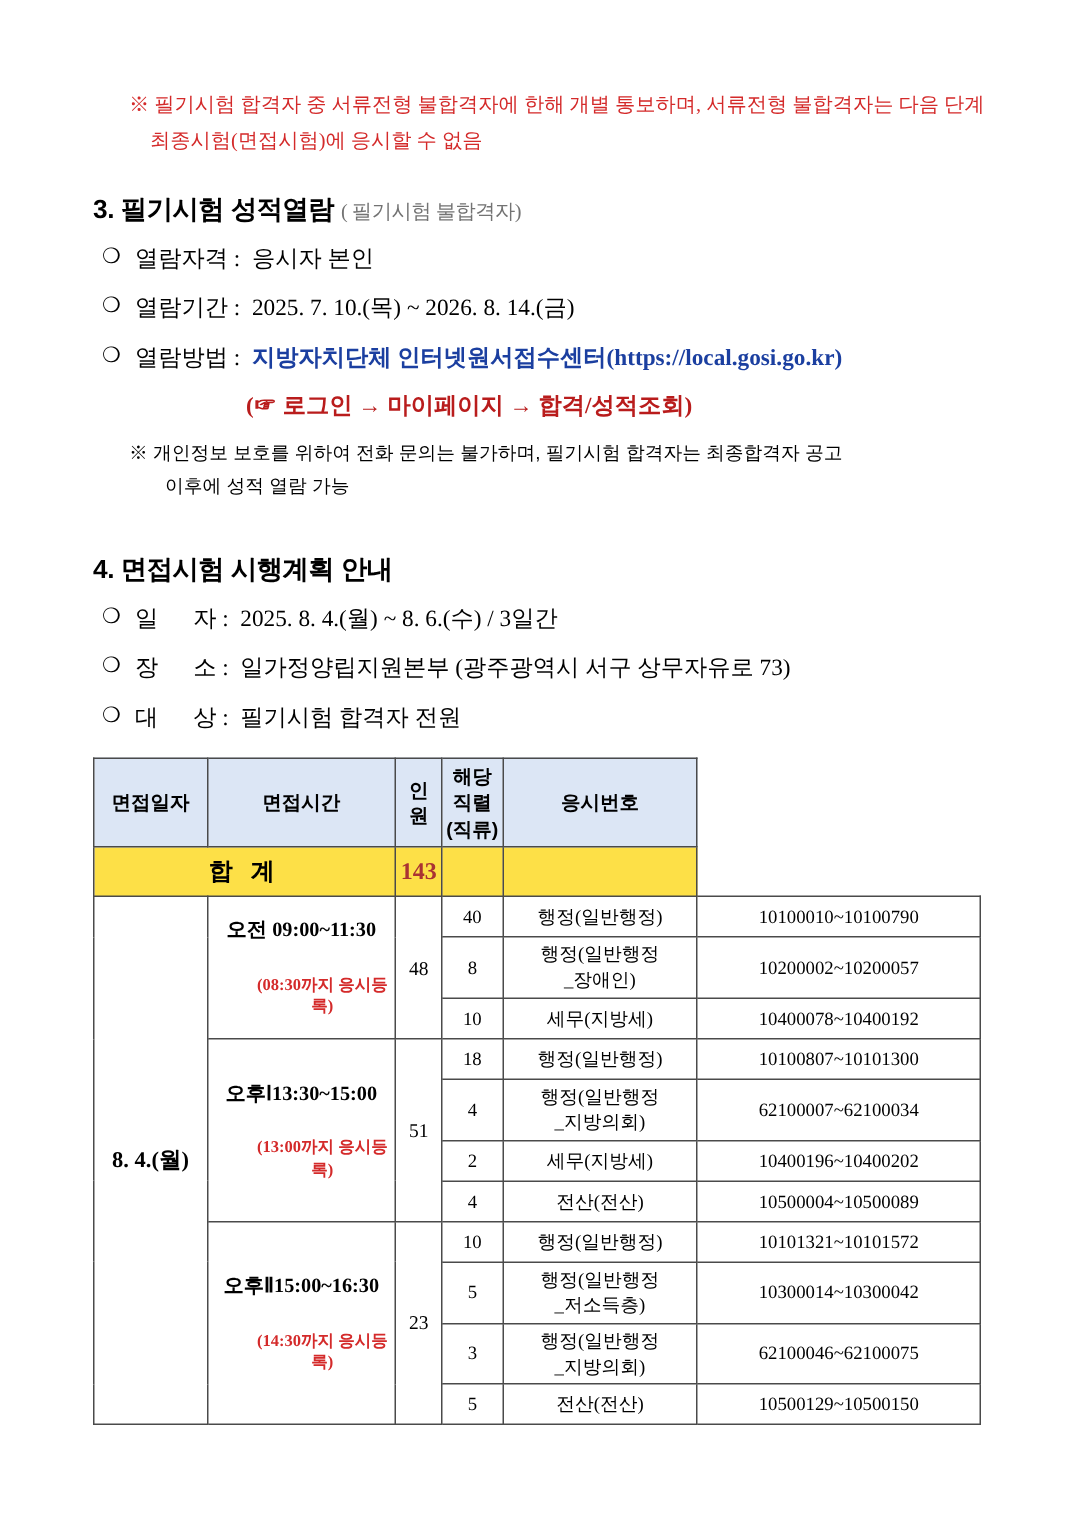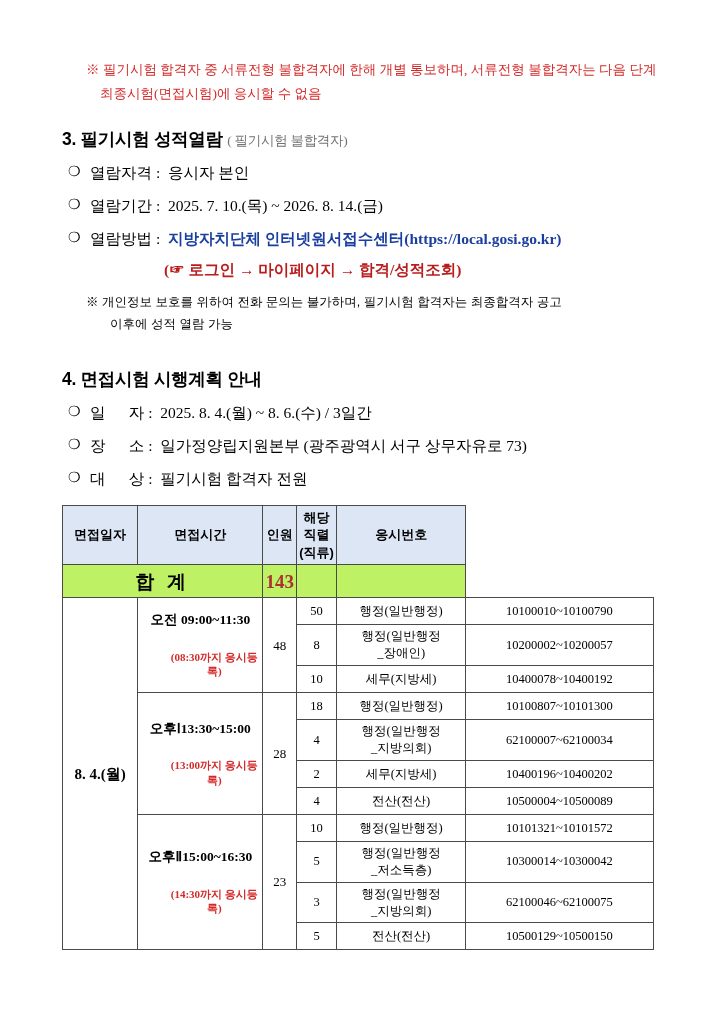--- a/index.html
+++ b/index.html
@@ -116,23 +116,23 @@
     line-height: 1.35;
   }
   table.schedule thead th {
     background: #dce6f5;
     font-weight: bold;
     font-size: 13px;
     height: 28px;
     font-family: "Liberation Sans", sans-serif;
   }
   tr.total-row td {
-    background: #bef264;
-    font-weight: bold;
-    font-size: 19px;
+    background: #fde047;
+    font-weight: bold;
+    font-size: 16px;
     height: 26px;
     letter-spacing: 4px;
   }
   tr.total-row td.num {
     letter-spacing: 0;
     color: #a33;
     font-weight: bold;
   }
   td.date-cell {
     font-weight: bold;
@@ -256,21 +256,21 @@
         <td></td>
       </tr>
 
       <tr class="row-h">
         <td class="date-cell" rowspan="11">8. 4.(월)</td>
         <td class="time-cell" rowspan="3">
           <span>오전 09:00~11:30</span>
           <span class="sub">(08:30까지 응시등록)</span>
         </td>
         <td class="grp-count" rowspan="3">48</td>
-        <td class="cnt">50</td>
+        <td class="cnt">40</td>
         <td class="job">행정(일반행정)</td>
         <td class="code">10100010~10100790</td>
       </tr>
       <tr class="row-h2">
         <td class="cnt">8</td>
         <td class="job">
           <span>행정(일반행정</span>
           <span class="l2">_장애인)</span>
         </td>
         <td class="code">10200002~10200057</td>
@@ -279,21 +279,21 @@
         <td class="cnt">10</td>
         <td class="job">세무(지방세)</td>
         <td class="code">10400078~10400192</td>
       </tr>
 
       <tr class="row-h">
         <td class="time-cell" rowspan="4">
           <span>오후Ⅰ13:30~15:00</span>
           <span class="sub">(13:00까지 응시등록)</span>
         </td>
-        <td class="grp-count" rowspan="4">28</td>
+        <td class="grp-count" rowspan="4">51</td>
         <td class="cnt">18</td>
         <td class="job">행정(일반행정)</td>
         <td class="code">10100807~10101300</td>
       </tr>
       <tr class="row-h2">
         <td class="cnt">4</td>
         <td class="job">
           <span>행정(일반행정</span>
           <span class="l2">_지방의회)</span>
         </td>

